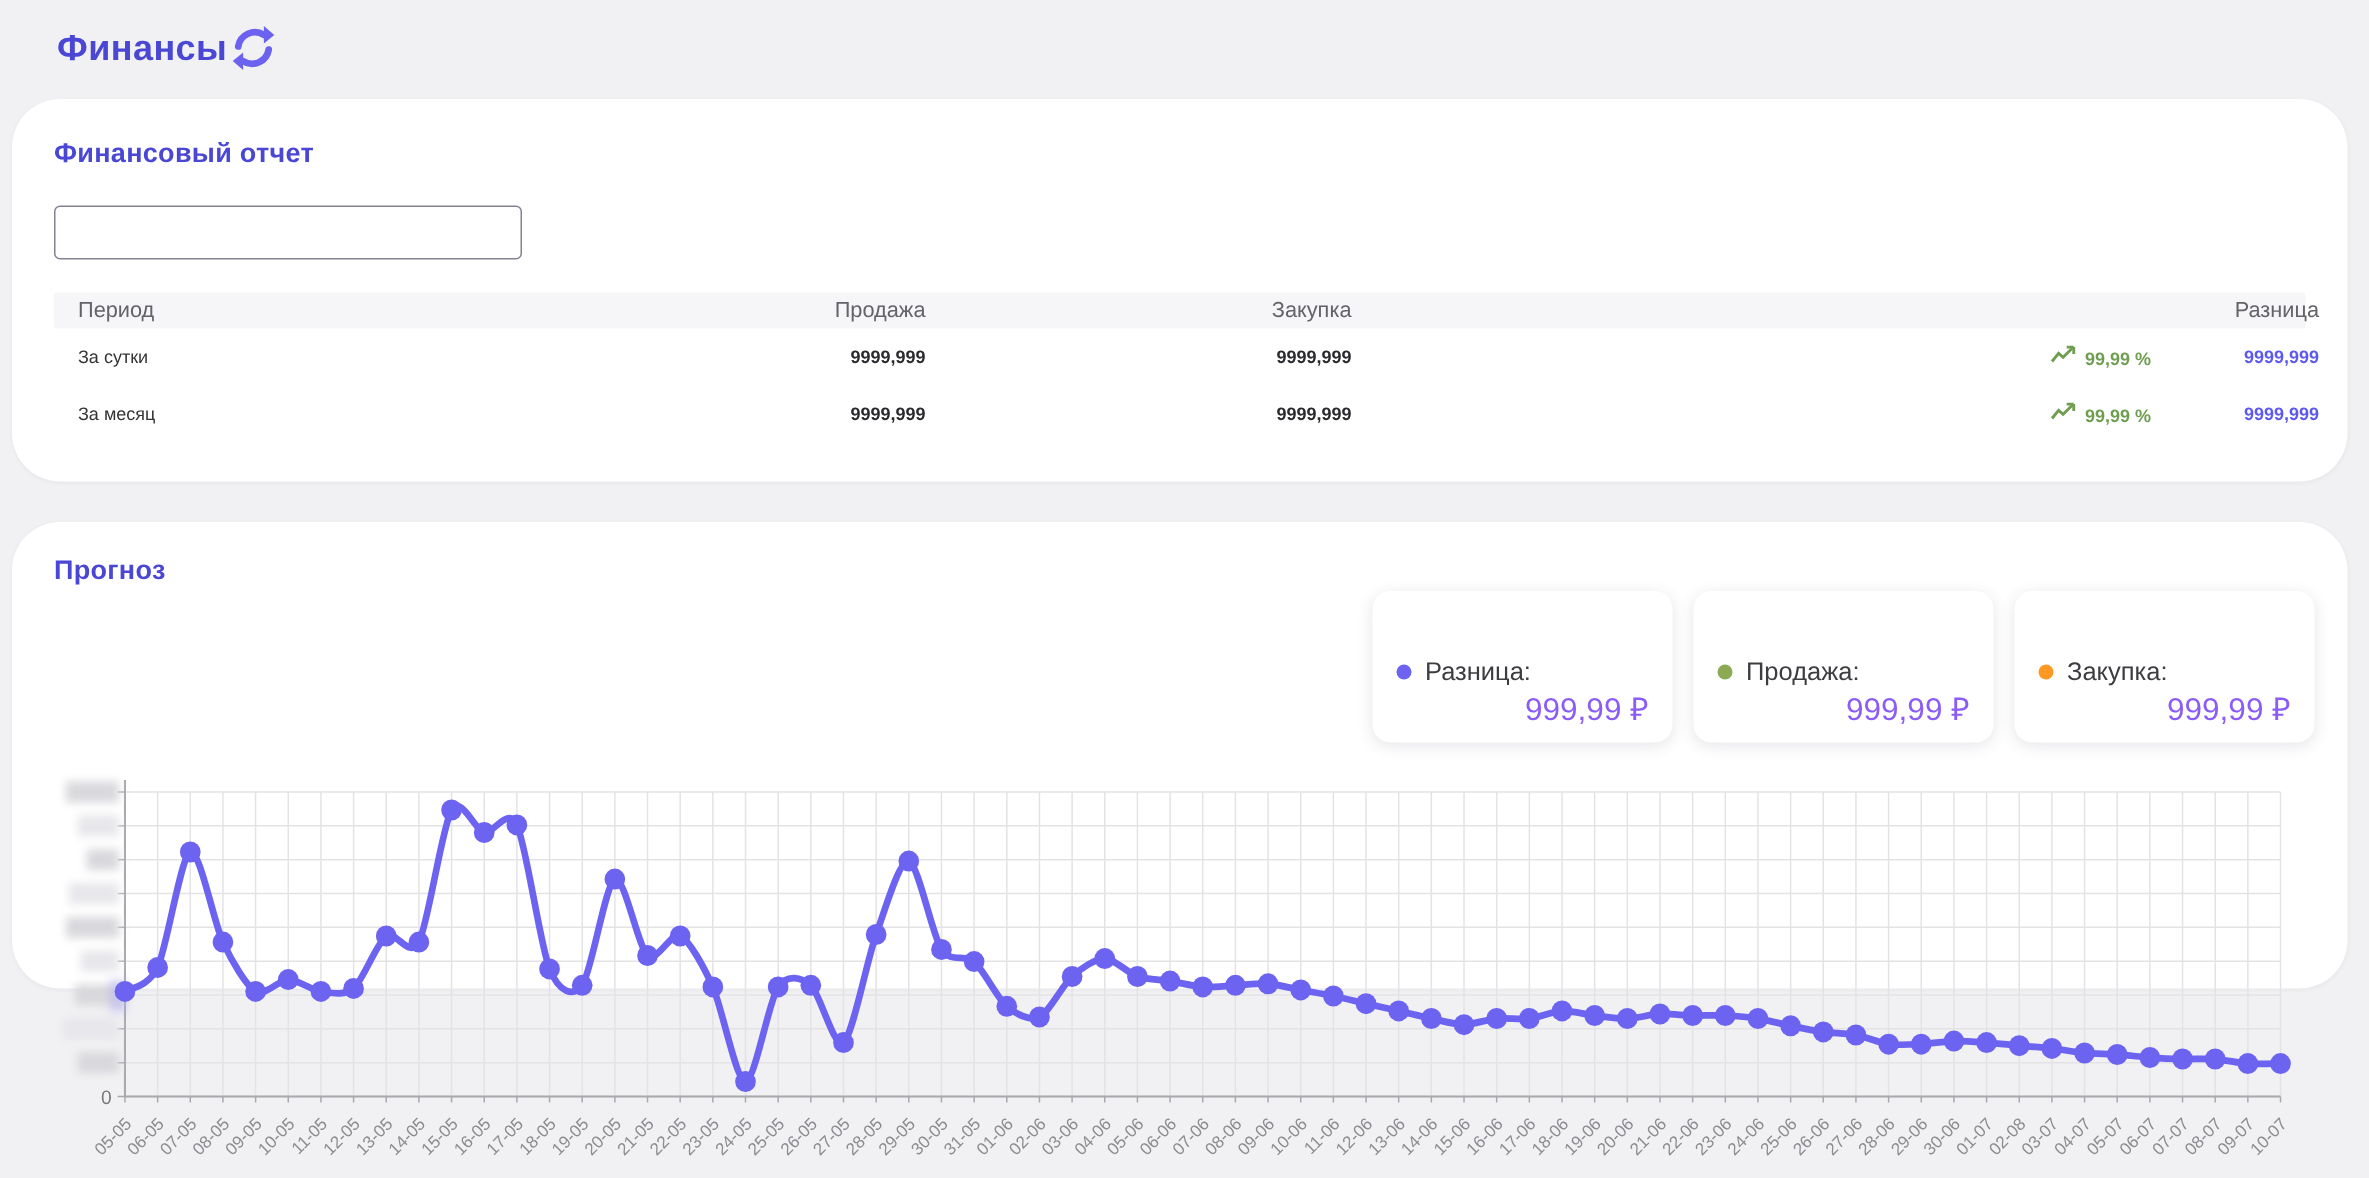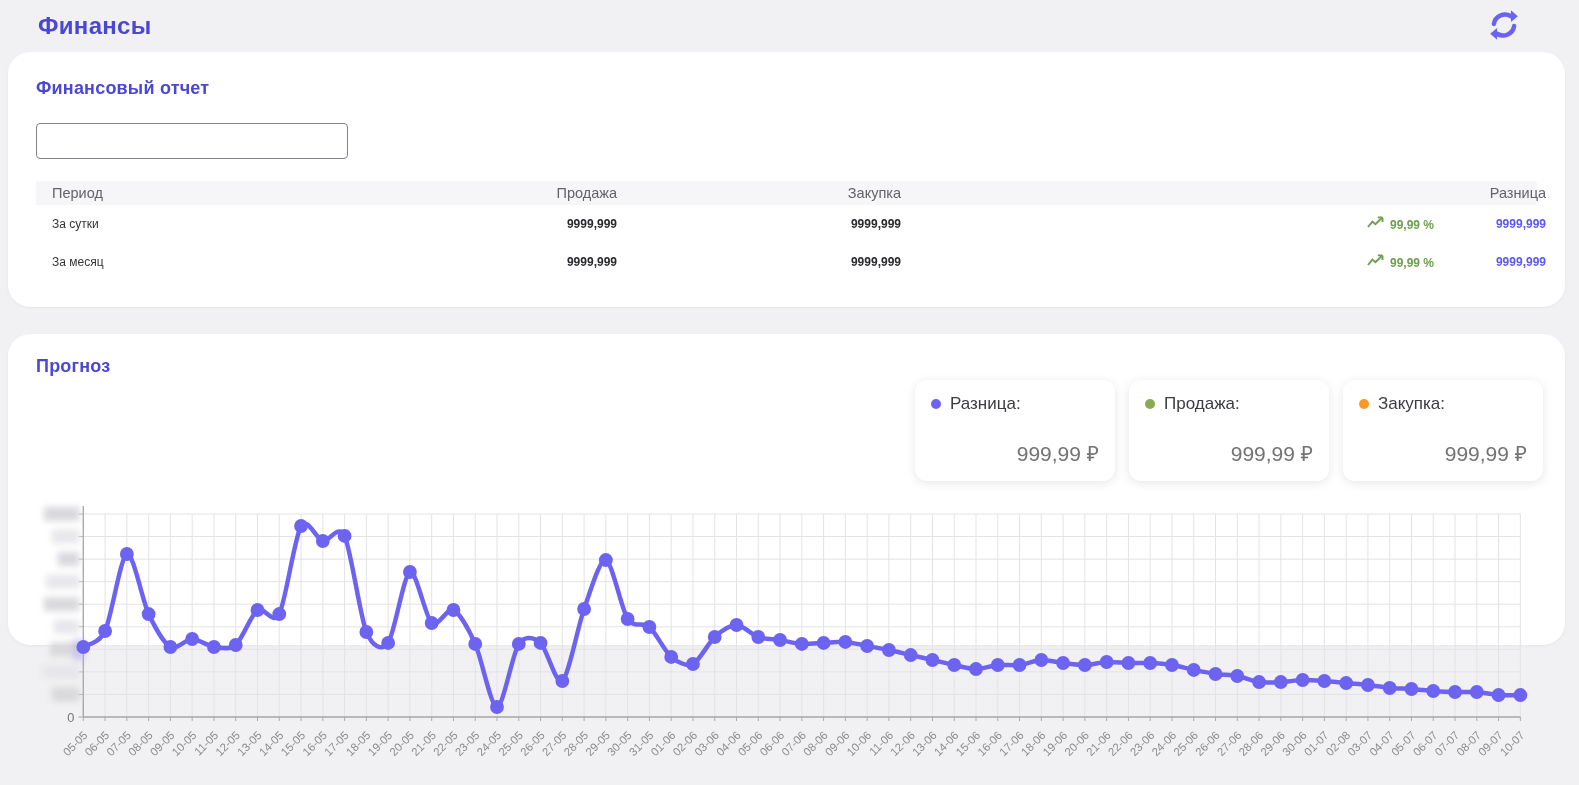--- a/index.html
+++ b/index.html
@@ -4,27 +4,27 @@
 <style>
   * { box-sizing: border-box; margin: 0; padding: 0; }
   html,body { width:1579px; height:785px; }
   body {
     background:#f1f0f2;
     font-family:"Liberation Sans", sans-serif;
     color:#343437;
     overflow:hidden;
   }
   .topbar{
-    display:flex; align-items:center; justify-content:space-between;
-    padding:10px 58px 10px 38px; height:52px;
+    display:flex; align-items:center; 
+    padding:10px 58px 10px 38px; height:66px;
   }
   .page-title{ font-size:24px; font-weight:bold; color:#4a47d5; letter-spacing:.3px; }
   .refresh-btn{ width:34px; height:34px; border:none; background:transparent; cursor:pointer; padding:0; }
   .card{
-    background:#fff; border-radius:22px; margin:0 14px 0 8px;
+    background:#fff; border-radius:32px; margin:0 14px 0 8px;
     box-shadow:0 1px 3px rgba(40,40,60,.05);
   }
   .card.report{ padding:26px 28px 26px 28px; }
   .card.forecast{ margin-top:27px; padding:22px 20px 8px 28px; position:relative; height:311px; }
   .section-title{ font-size:18px; font-weight:bold; color:#4a47d5; letter-spacing:.2px; }
   .period-input{
     margin-top:24px; width:312px; height:36px;
     border:1px solid #83828f; border-radius:4px; background:#fff;
     font-size:15px; padding:0 10px; outline:none; display:block;
     font-family:"Liberation Sans", sans-serif;
@@ -44,23 +44,23 @@
   .pct{ color:#6e9e4f; font-weight:bold; display:inline-flex; align-items:flex-end; gap:6px; justify-content:flex-end; }
   .diff{ color:#5d58f0; font-weight:bold; }
   .legend-row{
     position:absolute; top:46px; right:22px; display:flex; gap:14px;
   }
   .legend-card{
     width:200px; height:101px; background:#fff; border-radius:12px;
     box-shadow:0 2px 10px rgba(60,60,90,.13);
     padding:14px 16px; display:flex; flex-direction:column; justify-content:space-between;
   }
-  .legend-top{ display:flex; align-items:center; gap:9px; font-size:17px; color:#3c3c41; }
+  .legend-top{ display:flex; align-items:center; gap:9px; font-size:17px; color:#3c3c41;margin-top:30px; }
   .legend-dot{ width:10px; height:10px; border-radius:50%; display:inline-block; }
-  .legend-value{ text-align:right; font-size:21px; color:#737373; }
+  .legend-value{ text-align:right; font-size:21px; color:#8b5cf6; }
   .chart-wrap{ position:absolute; left:28px; right:21px; top:158px; height:275px; }
   .chart-wrap svg{ display:block; width:100%; height:100%; }
 </style>
 </head>
 <body>
 
 <div class="topbar">
   <div class="page-title">Финансы</div>
   <button class="refresh-btn" title="">
     <span>

